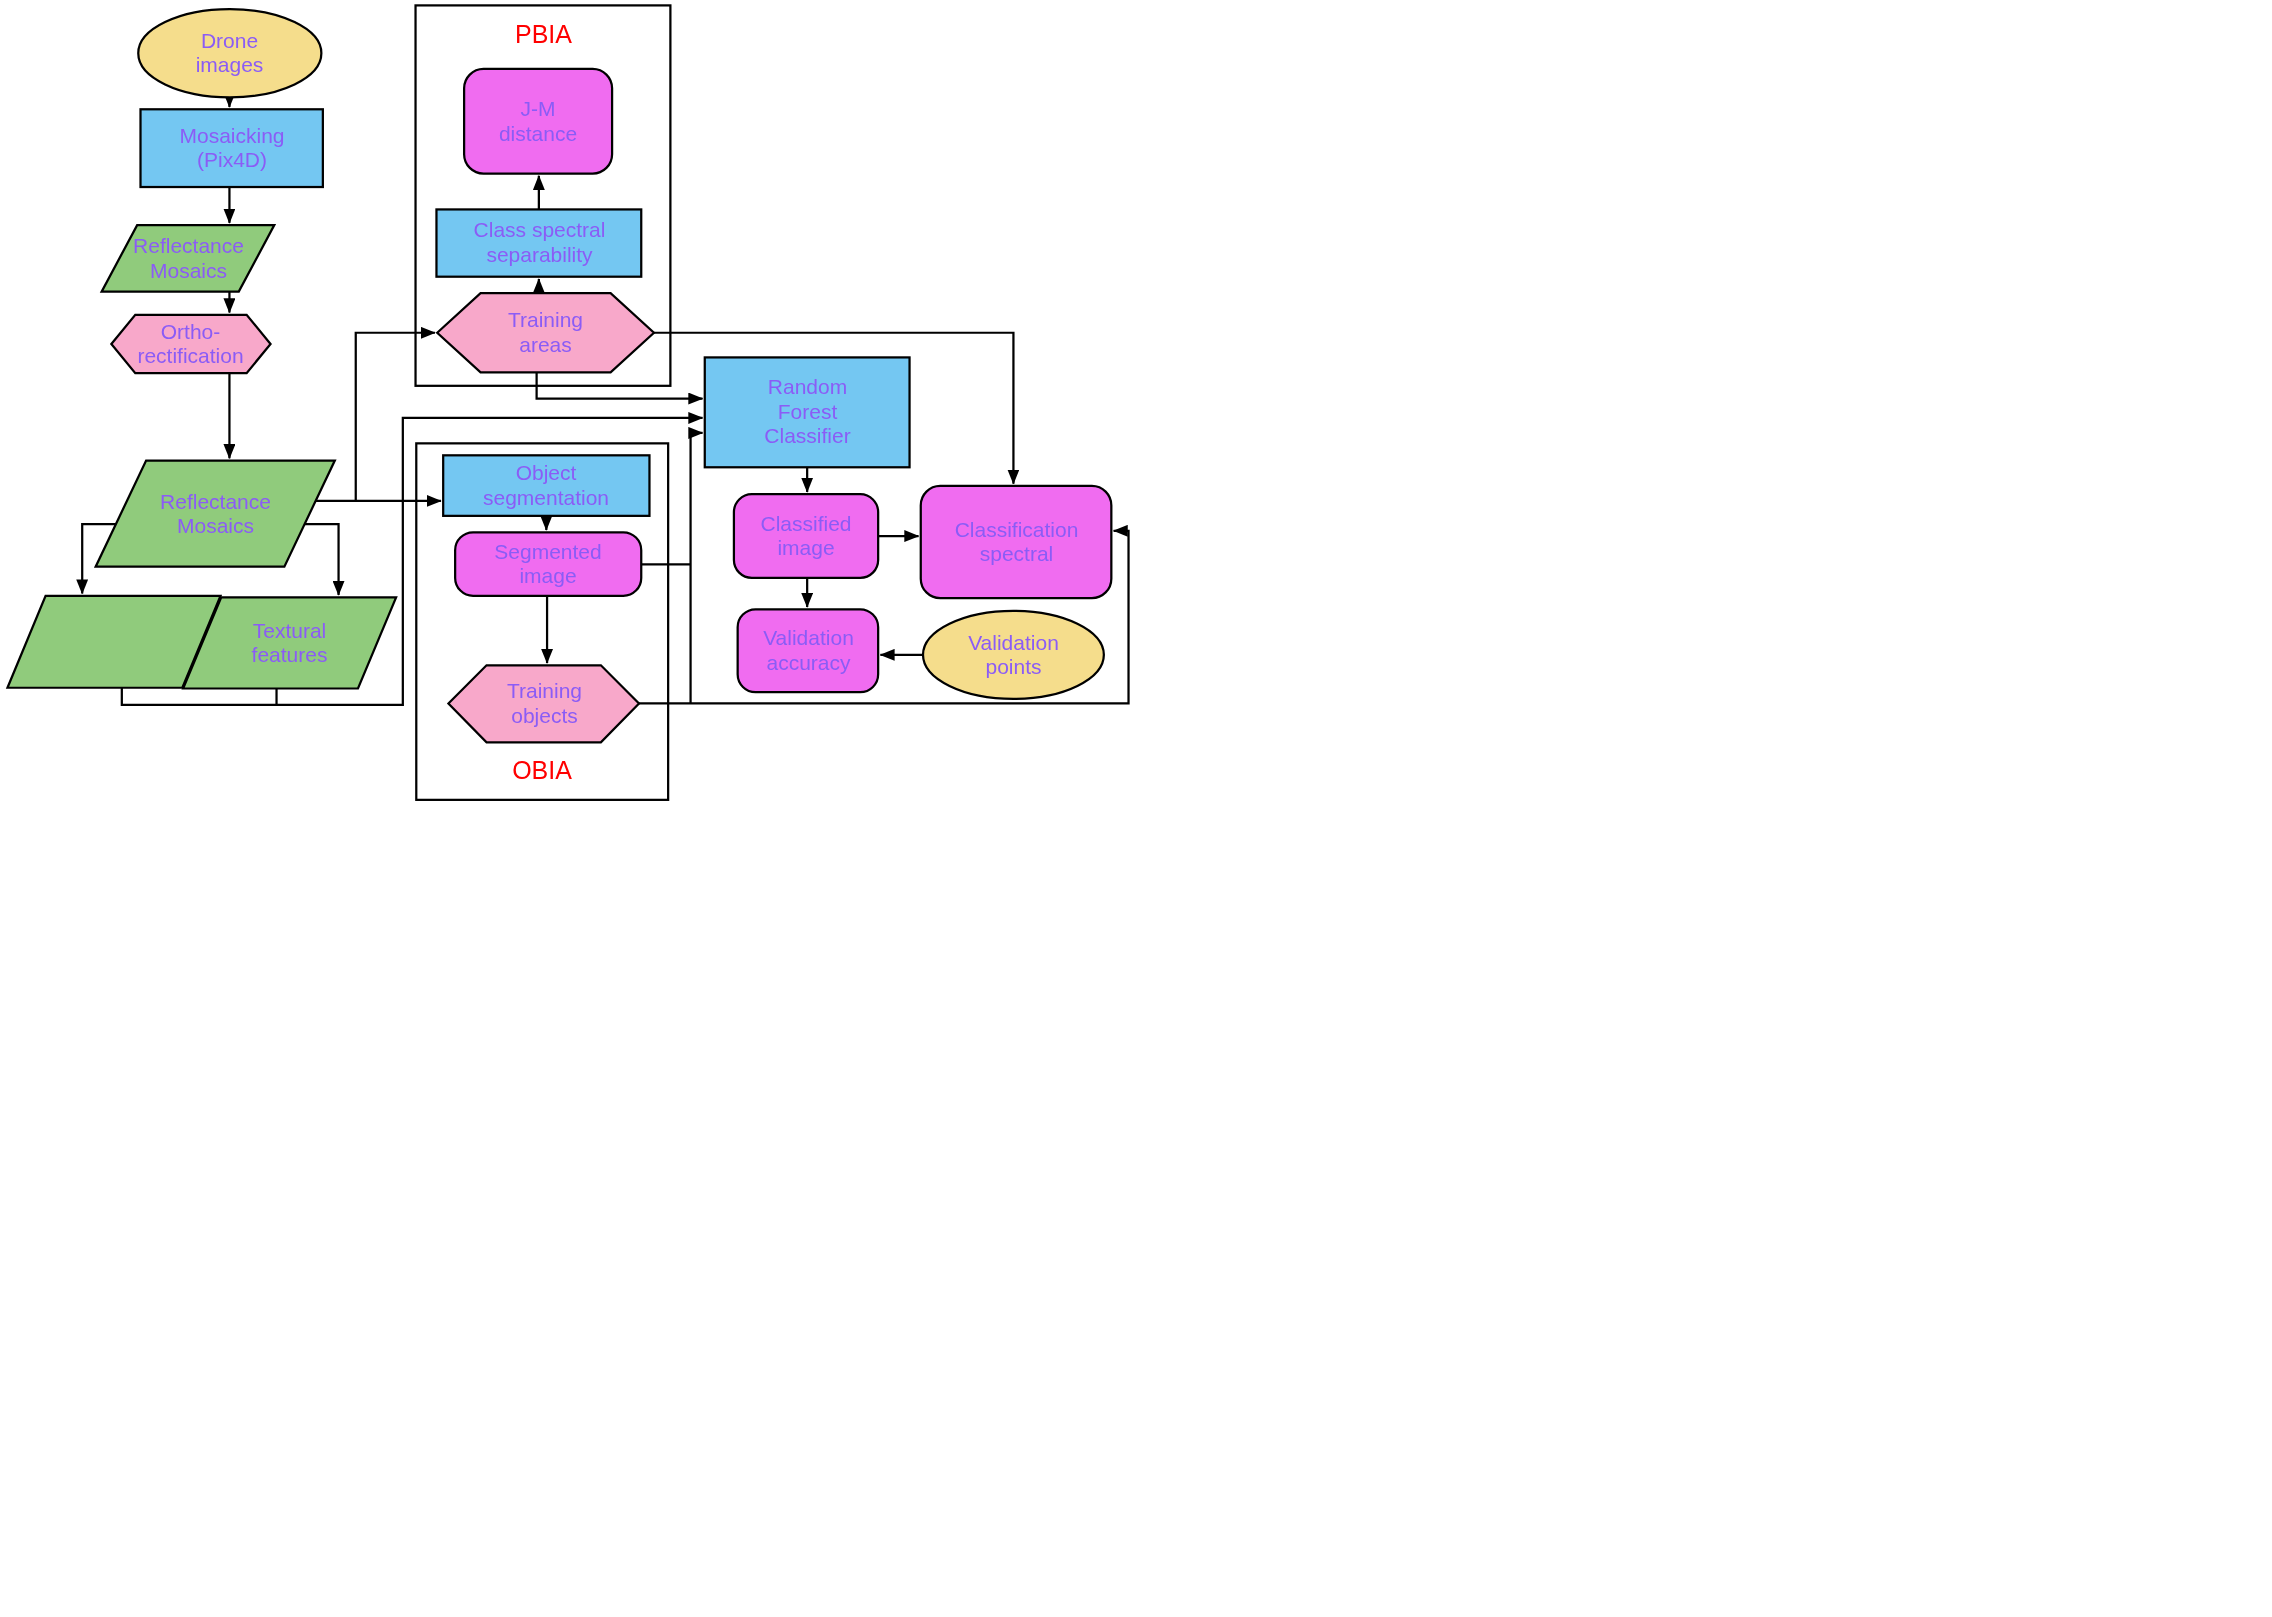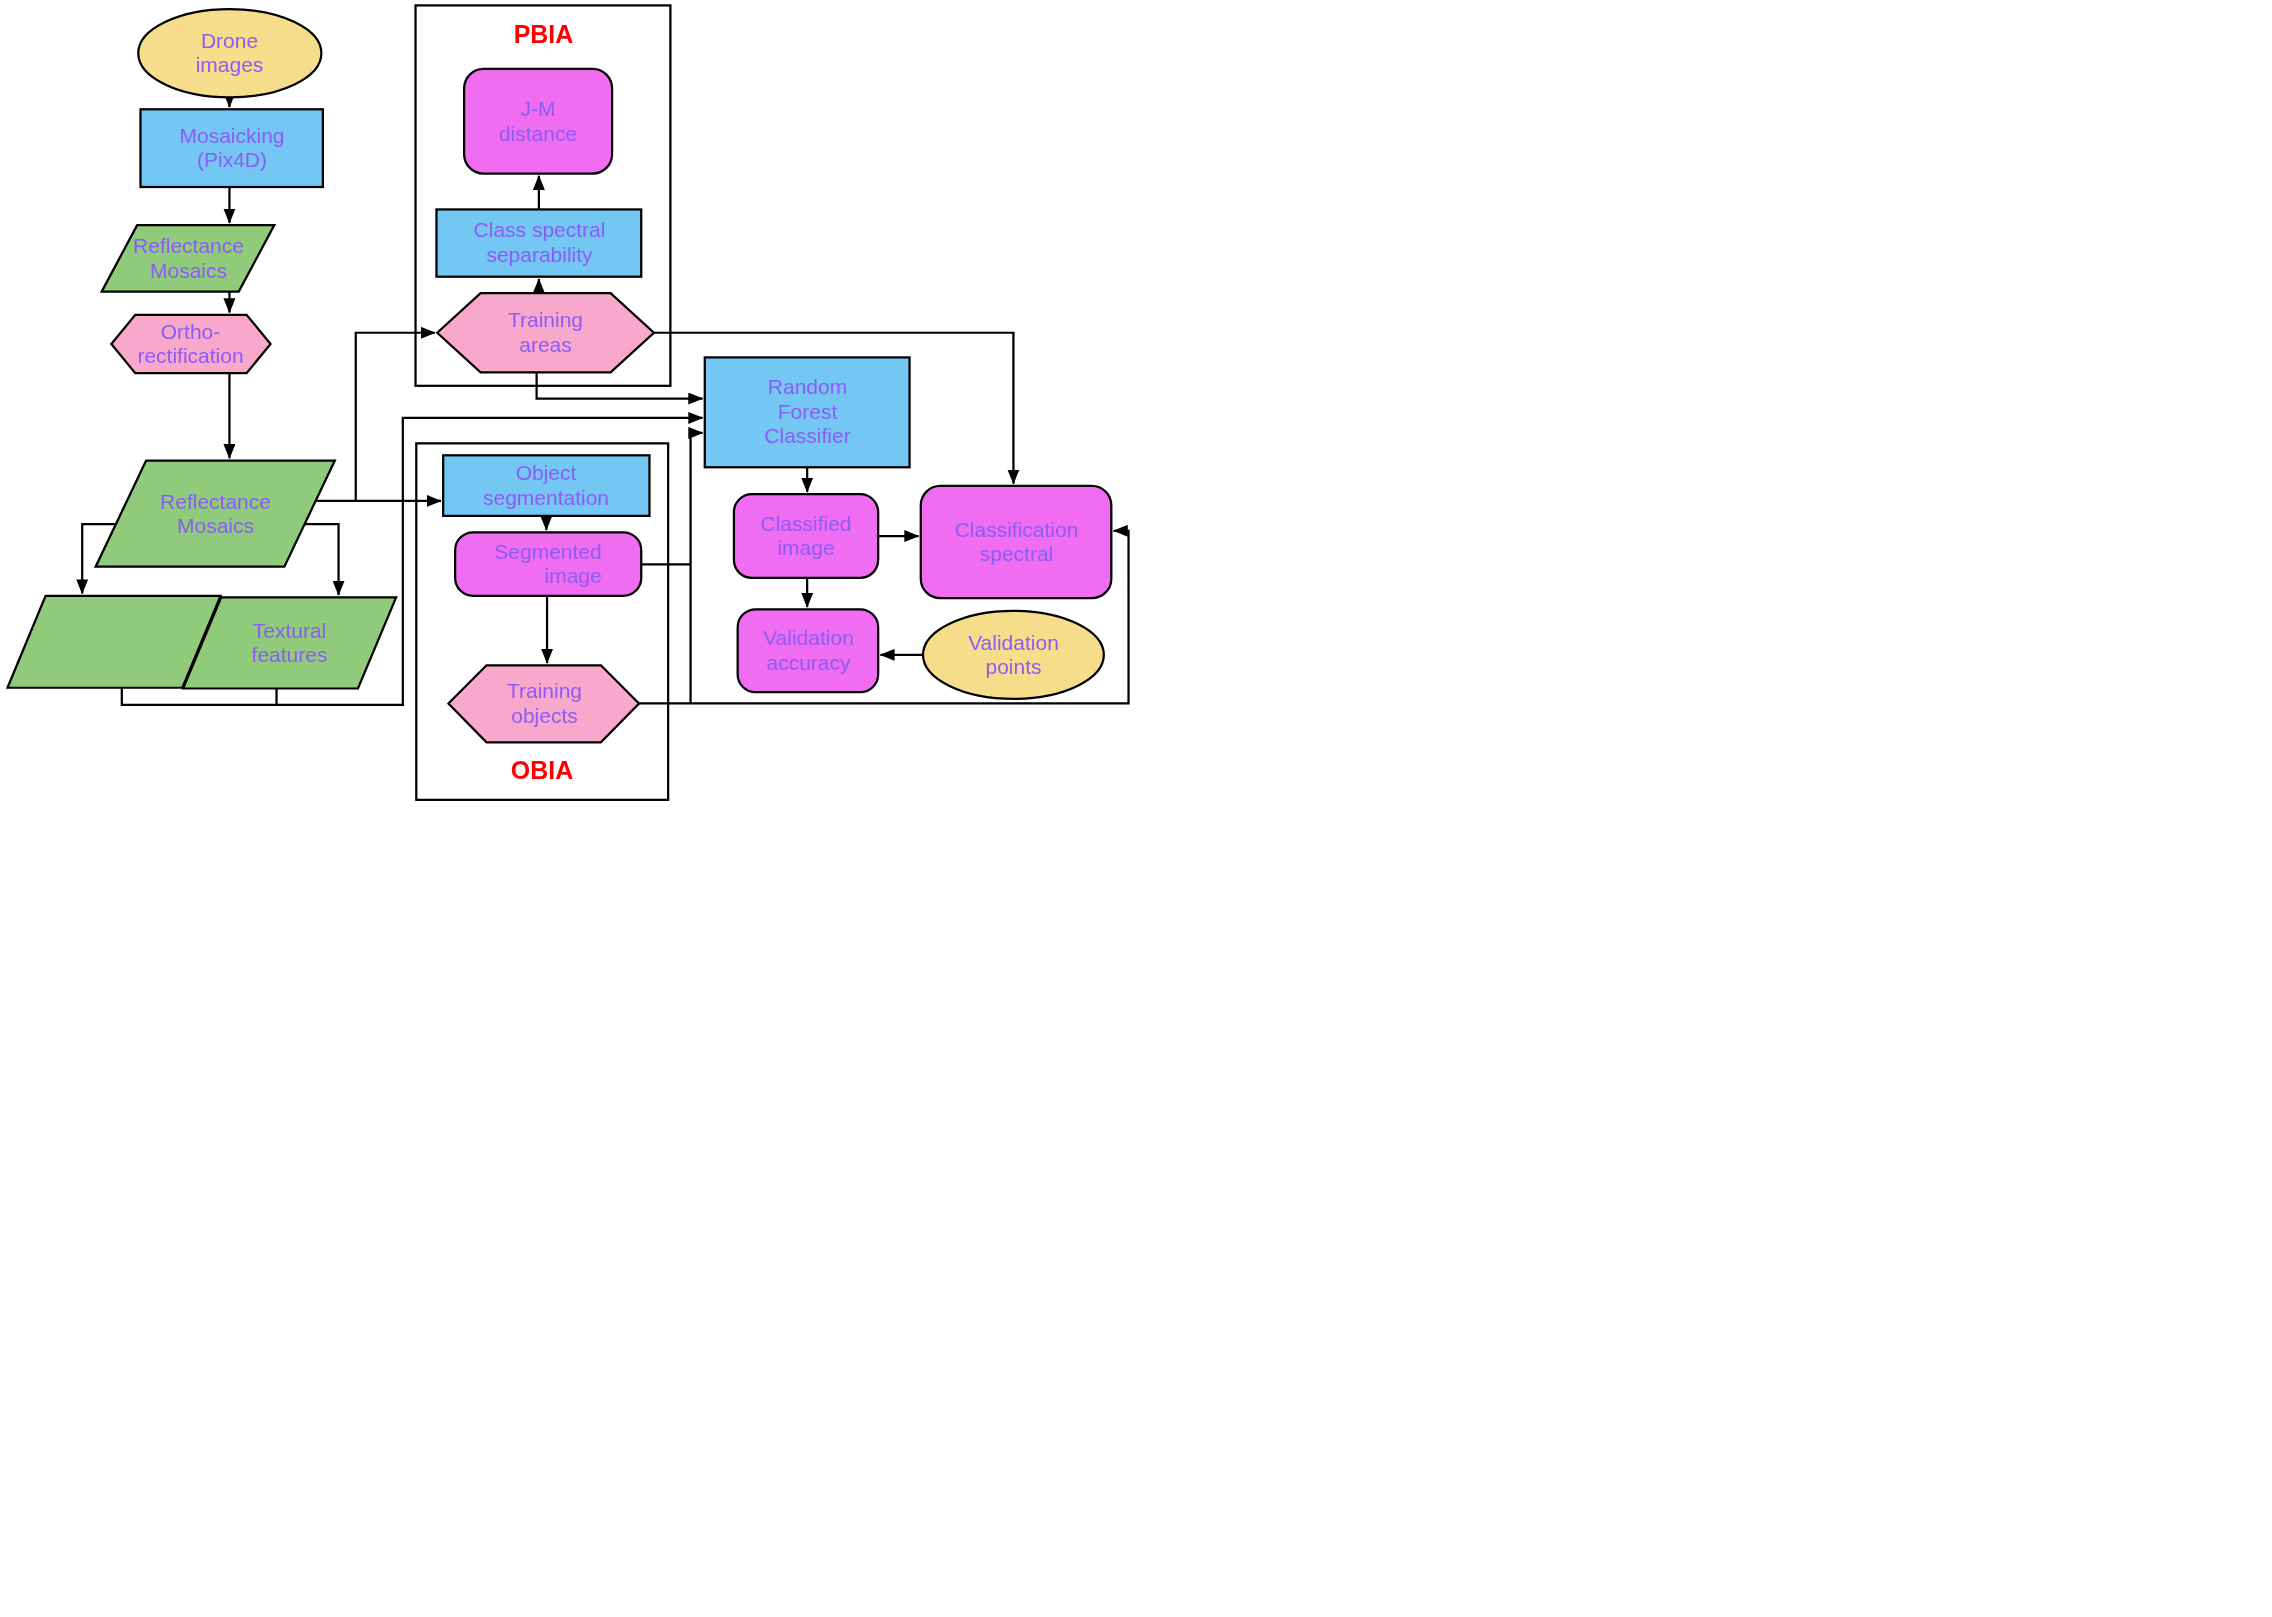--- a/index.html
+++ b/index.html
@@ -4,21 +4,21 @@
 <title>Flowchart</title>
 <style>
   html,body{margin:0;padding:0;background:#ffffff;}
   #canvas{position:relative;width:1136px;height:809px;background:#fff;
           font-family:"Liberation Sans","DejaVu Sans",sans-serif;}
   #edges-svg{position:absolute;left:0;top:0;width:1136px;height:809px;}
   .node-label{position:absolute;display:flex;align-items:center;justify-content:center;
       text-align:center;white-space:pre-line;color:#8b5cf6;font-size:21px;line-height:1.16;
       pointer-events:none;}
   .zone-label{position:absolute;display:flex;align-items:center;justify-content:center;
-      text-align:center;font-weight:bold;font-size:25px;color:var(--label-red,#f00);
+      text-align:center;font-weight:normal;font-size:25px;color:var(--label-red,#f00);
       pointer-events:none;}
   .shape-terminal{fill:var(--terminal-yellow);stroke:#000;stroke-width:3;}
   .shape-process{fill:var(--process-blue);stroke:#000;stroke-width:3;}
   .shape-data{fill:var(--data-green);stroke:#000;stroke-width:3;}
   .shape-prep{fill:var(--prep-pink);stroke:#000;stroke-width:3;}
   .shape-result{fill:var(--result-magenta);stroke:#000;stroke-width:3;}
   .zone-box{fill:none;stroke:#000;stroke-width:3;}
   .edge{fill:none;stroke:#000;stroke-width:3;}
 </style>
 </head>
@@ -96,21 +96,21 @@
   <div class="node-label" style="left:183px;top:597px;width:213px;height:92px;">Textural
 features</div>
   <div class="node-label" style="left:464px;top:69px;width:148px;height:105px;">J-M
 distance</div>
   <div class="node-label" style="left:437px;top:209px;width:205px;height:67px;">Class spectral
 separability</div>
   <div class="node-label" style="left:437px;top:293px;width:217px;height:79px;">Training
 areas</div>
   <div class="node-label" style="left:443px;top:455px;width:206px;height:61px;">Object
 segmentation</div>
-  <div class="node-label" style="left:455px;top:532px;width:186px;height:64px;text-align:right;">Segmented
+  <div class="node-label" style="left:455px;top:532px;width:186px;height:64px;">Segmented
 image</div>
   <div class="node-label" style="left:449px;top:665px;width:191px;height:77px;">Training
 objects</div>
   <div class="node-label" style="left:705px;top:357px;width:205px;height:110px;">Random
 Forest
 Classifier</div>
   <div class="node-label" style="left:734px;top:494px;width:144px;height:84px;">Classified
 image</div>
   <div class="node-label" style="left:921px;top:486px;width:191px;height:112px;">Classification
 spectral</div>

